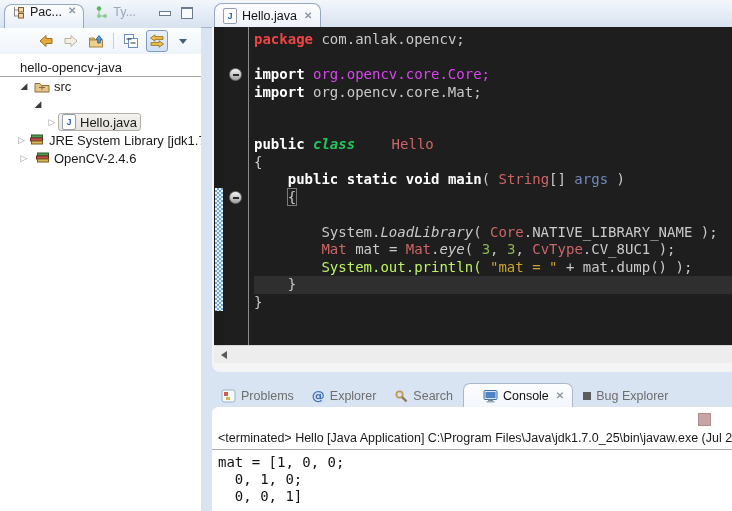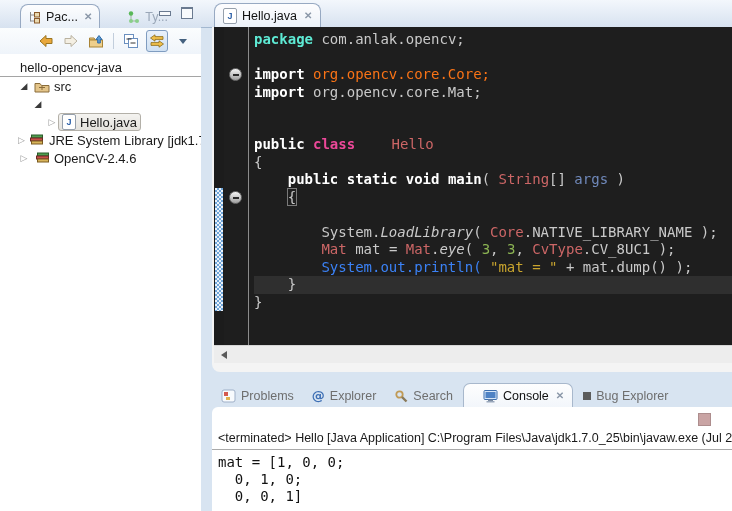--- a/index.html
+++ b/index.html
@@ -4,21 +4,21 @@
 <style>
   html,body{margin:0;padding:0;}
   #window{
     position:relative; width:732px; height:511px; overflow:hidden;
     background:#D8E4F1; font-family:"Liberation Sans", sans-serif;
     font-size:13px; color:#222;
   }
   
   #left-panel{position:absolute; left:0; top:0; width:201px; height:511px; background:#FFFFFF; overflow:hidden;}
   .panel-tabstrip{height:28px; background:linear-gradient(#F3F7FC,#D7E2F0); display:flex; align-items:flex-end; position:relative;}
-  .ptab{display:flex; align-items:center; gap:4px; height:23px; padding:0 7px; margin-left:20px;
+  .ptab{display:flex; align-items:flex-start; gap:4px; height:23px; padding:0 7px; margin-left:4px;
         border:1px solid #97A9C2; border-bottom:none; border-radius:8px 8px 0 0;
         background:linear-gradient(#FDFDFE,#E9F0F8); font-size:12.5px; color:#1A1A1A; white-space:nowrap;}
   .ptab.inactive{border:none; background:transparent; color:#9AA7B8;}
   .tab-close{font-size:10px; color:#8A97A8; font-weight:bold; margin-left:2px; cursor:default;}
   .winbtns{position:absolute; right:8px; top:7px; display:flex; gap:10px; align-items:center;}
   .min-glyph{width:10px; height:3px; border:1px solid #6A7A90; background:#F8FAFC;}
   .max-glyph{width:10px; height:9px; border:1px solid #6A7A90; border-top-width:2px; background:#F8FAFC;}
   .panel-toolbar{height:26px; background:linear-gradient(#FBFDFE,#EFF4FA); display:flex; justify-content:flex-end; align-items:center; gap:5px; padding-right:8px;}
   .tbtn{width:20px; height:20px; display:flex; align-items:center; justify-content:center; border-radius:3px;}
   .tbtn.pressed{border:1px solid #7F9CC0; background:linear-gradient(#E9F1FA,#CFE0F2);}
@@ -225,34 +225,34 @@
       <div class="editor-dark">
         <div class="annotation-col">
           <div class="range-indicator"></div>
         </div>
         <div class="fold-col">
           <span class="fold-icon" style="top:41px"></span>
           <span class="fold-icon" style="top:164px"></span>
         </div>
         <div class="ruler-line"></div>
         <div class="code">
-            <div class="code-line"><span class="tok-kw" style="color: #5eead4;">package</span><span class="tok-def" style="color: rgb(201, 201, 201);"> com.anlak.opencv;</span></div>
+            <div class="code-line"><span class="tok-kw" style="color: #ef4444;">package</span><span class="tok-def" style="color: rgb(201, 201, 201);"> com.anlak.opencv;</span></div>
             <div class="code-line"></div>
-            <div class="code-line"><span class="tok-kw" style="color: rgb(255, 255, 255);">import</span><span class="tok-def" style="color: #f97316;"> org.opencv.core.Core;</span></div>
+            <div class="code-line"><span class="tok-kw" style="color: rgb(255, 255, 255);">import</span><span class="tok-def" style="color: #d946ef;"> org.opencv.core.Core;</span></div>
             <div class="code-line"><span class="tok-kw" style="color: rgb(255, 255, 255);">import</span><span class="tok-def" style="color: rgb(201, 201, 201);"> org.opencv.core.Mat;</span></div>
             <div class="code-line"></div>
             <div class="code-line"></div>
-            <div class="code-line"><span class="tok-kw" style="color: rgb(255, 255, 255);">public</span><span class="tok-def" style="color: rgb(201, 201, 201);"> </span><span class="tok-kw" style="color: #ec4899;">class</span><span class="tok-def" style="color: rgb(201, 201, 201);"> </span><span class="tok-type" style="color: rgb(204, 102, 102); padding-left: 28px;">Hello</span></div>
+            <div class="code-line"><span class="tok-kw" style="color: rgb(255, 255, 255);">public</span><span class="tok-def" style="color: rgb(201, 201, 201);"> </span><span class="tok-kw" style="color: #22c55e; font-style: italic;">class</span><span class="tok-def" style="color: rgb(201, 201, 201);"> </span><span class="tok-type" style="color: rgb(204, 102, 102); padding-left: 28px;">Hello</span></div>
             <div class="code-line"><span class="tok-def" style="color: rgb(201, 201, 201);">{</span></div>
             <div class="code-line"><span class="tok-def" style="color: rgb(201, 201, 201);">    </span><span class="tok-kw" style="color: rgb(255, 255, 255);">public</span><span class="tok-def" style="color: rgb(201, 201, 201);"> </span><span class="tok-kw" style="color: rgb(255, 255, 255);">static</span><span class="tok-def" style="color: rgb(201, 201, 201);"> </span><span class="tok-kw" style="color: rgb(255, 255, 255);">void</span><span class="tok-def" style="color: rgb(201, 201, 201);"> </span><span class="tok-kw" style="color: rgb(255, 255, 255);">main</span><span class="tok-def" style="color: rgb(201, 201, 201);">( </span><span class="tok-type" style="color: rgb(204, 102, 102);">String</span><span class="tok-def" style="color: rgb(201, 201, 201);">[] </span><span class="tok-param" style="color: rgb(112, 137, 187);">args</span><span class="tok-def" style="color: rgb(201, 201, 201);"> )</span></div>
             <div class="code-line"><span class="tok-def" style="color: rgb(201, 201, 201);">    </span><span class="tok-box" style="color: rgb(201, 201, 201);">{</span></div>
             <div class="code-line"></div>
             <div class="code-line"><span class="tok-def" style="color: rgb(201, 201, 201);">        System.</span><span class="tok-meth" style="color: rgb(201, 201, 201);">LoadLibrary</span><span class="tok-def" style="color: rgb(201, 201, 201);">( </span><span class="tok-type" style="color: rgb(204, 102, 102);">Core</span><span class="tok-def" style="color: rgb(201, 201, 201);">.NATIVE_LIBRARY_NAME );</span></div>
             <div class="code-line"><span class="tok-def" style="color: rgb(201, 201, 201);">        </span><span class="tok-type" style="color: rgb(204, 102, 102);">Mat</span><span class="tok-def" style="color: rgb(201, 201, 201);"> mat = </span><span class="tok-type" style="color: rgb(204, 102, 102);">Mat</span><span class="tok-def" style="color: rgb(201, 201, 201);">.</span><span class="tok-meth" style="color: rgb(201, 201, 201);">eye</span><span class="tok-def" style="color: rgb(201, 201, 201);">( </span><span class="tok-num" style="color: rgb(140, 180, 83);">3</span><span class="tok-def" style="color: rgb(201, 201, 201);">, </span><span class="tok-num" style="color: rgb(140, 180, 83);">3</span><span class="tok-def" style="color: rgb(201, 201, 201);">, </span><span class="tok-type" style="color: rgb(204, 102, 102);">CvType</span><span class="tok-def" style="color: rgb(201, 201, 201);">.CV_8UC1 );</span></div>
-            <div class="code-line"><span class="tok-def" style="color: #3b82f6;">        System.out.println( </span><span class="tok-str" style="color: rgb(200, 164, 46);">"mat = "</span><span class="tok-def" style="color: rgb(201, 201, 201);"> + mat.dump() );</span></div>
+            <div class="code-line"><span class="tok-def" style="color: #bef264;">        System.out.println( </span><span class="tok-str" style="color: rgb(200, 164, 46);">"mat = "</span><span class="tok-def" style="color: rgb(201, 201, 201);"> + mat.dump() );</span></div>
             <div class="code-line current"><span class="tok-def" style="color: rgb(201, 201, 201);">    }</span></div>
             <div class="code-line"><span class="tok-def" style="color: rgb(201, 201, 201);">}</span></div>
           </div>
       </div>
       <div class="hscrollbar">
         <span class="hscroll-arrow"></span>
       </div>
     </div>
   </div>
 

